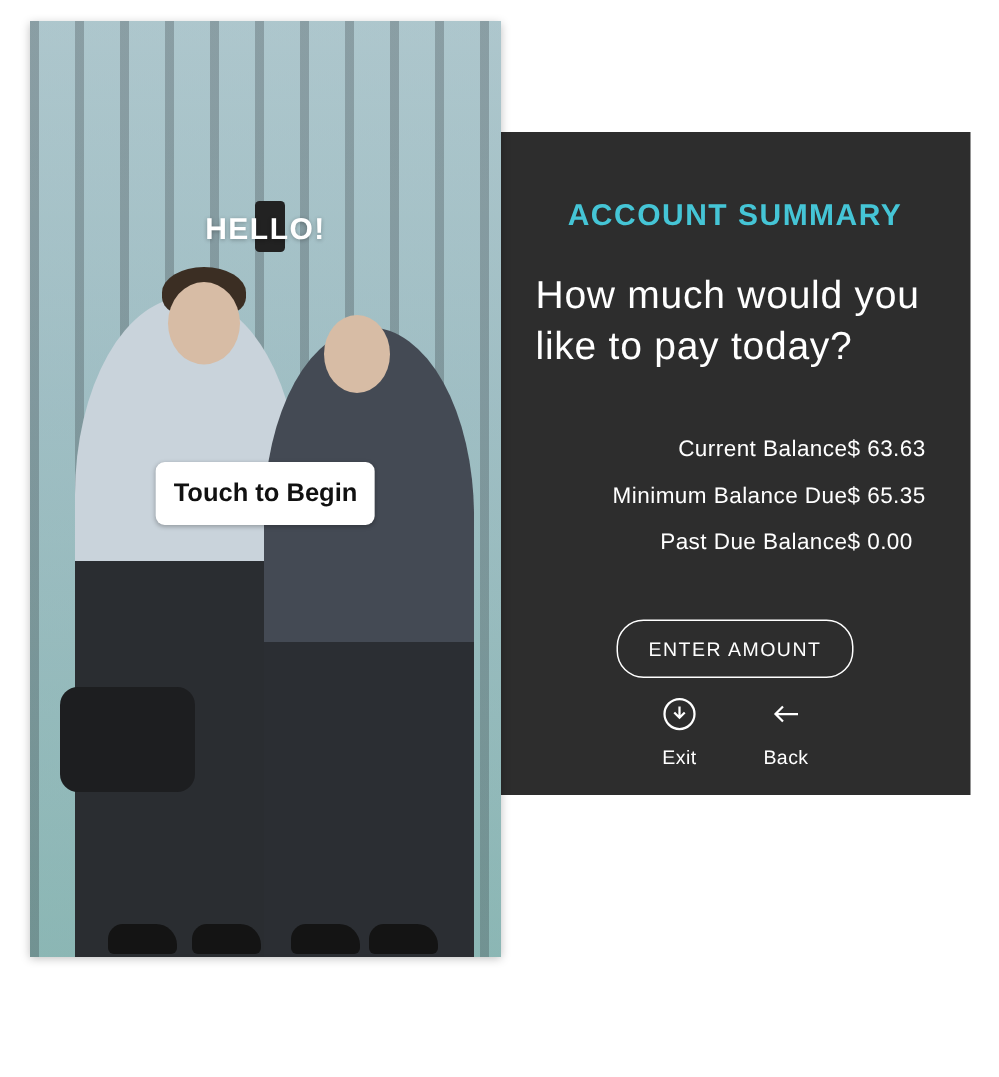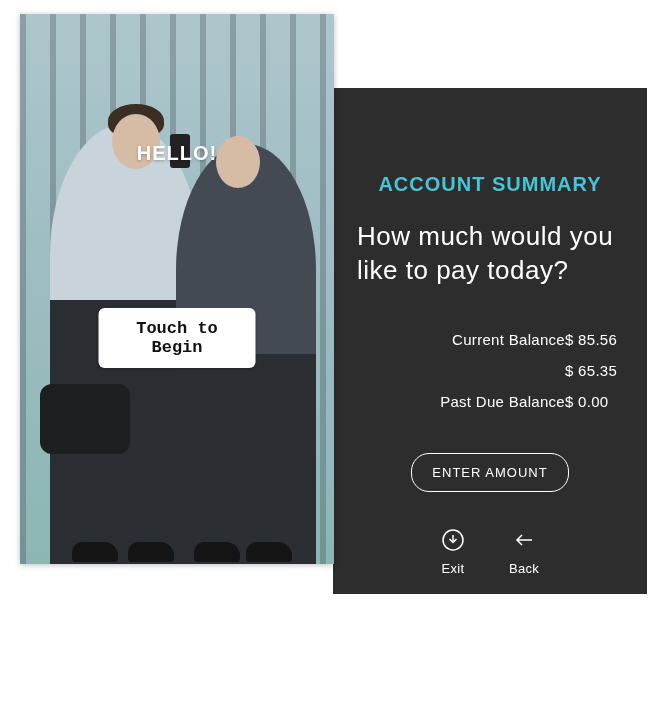--- a/index.html
+++ b/index.html
@@ -11,24 +11,24 @@
     position: relative;
     overflow: hidden;
   }
 
   
   .panel-dark {
     position: absolute;
     left: 333px;
     top: 88px;
     width: 314px;
-    height: 506px;
+    height: 442px;
     background: #2d2d2d;
     color: #fff;
-    padding: 85px 24px 0 24px;
+    padding: 45px 24px 0 24px;
     font-weight: 300;
   }
   .acct-title {
     color: #45c5d6;
     font-size: 20px;
     font-weight: 700;
     letter-spacing: 1px;
     text-align: center;
     margin-bottom: 24px;
   }
@@ -83,21 +83,21 @@
     letter-spacing: 0.3px;
   }
   .footer-btn svg { width: 24px; height: 24px; }
 
   
   .panel-photo {
     position: absolute;
     left: 20px;
     top: 14px;
     width: 314px;
-    height: 550px;
+    height: 624px;
     overflow: hidden;
     box-shadow: 0 1px 6px rgba(0,0,0,.25);
   }
   .photo-bg {
     position: absolute; inset: 0;
     background:
       linear-gradient(rgba(160,200,205,.45), rgba(160,200,205,.45)),
       linear-gradient(180deg,#b8c5cc 0%, #9fb6bc 40%, #7aa8a0 100%);
   }
   
@@ -165,38 +165,39 @@
     top: 294px;
     left: 50%; transform: translateX(-50%);
     background: #fff;
     color: #111;
     border: none;
     border-radius: 6px;
     padding: 11px 12px;
     font-size: 17px;
     font-weight: 700;
     cursor: pointer;
-    font-family: Liberation Mono, monospace;
+    font-family: Liberation Sans, sans-serif;
     box-shadow: 0 1px 3px rgba(0,0,0,.25);
   }
 </style>
 </head>
 <body>
 
 <div class="panel-dark">
   <div class="acct-title">ACCOUNT SUMMARY</div>
 
   <div class="question">How much would you like to pay today?</div>
 
   <div class="balance-list">
     <div class="balance-row">
       <span>Current Balance</span>
-      <span class="amount">$ 85.56</span>
+      <span class="amount">$ 63.63</span>
     </div>
     <div class="balance-row">
+      <span>Minimum Balance Due</span>
       <span class="amount">$ 65.35</span>
     </div>
     <div class="balance-row">
       <span>Past Due Balance</span>
       <span class="amount">$   0.00</span>
     </div>
   </div>
 
   <button class="enter-amount">ENTER AMOUNT</button>
 

